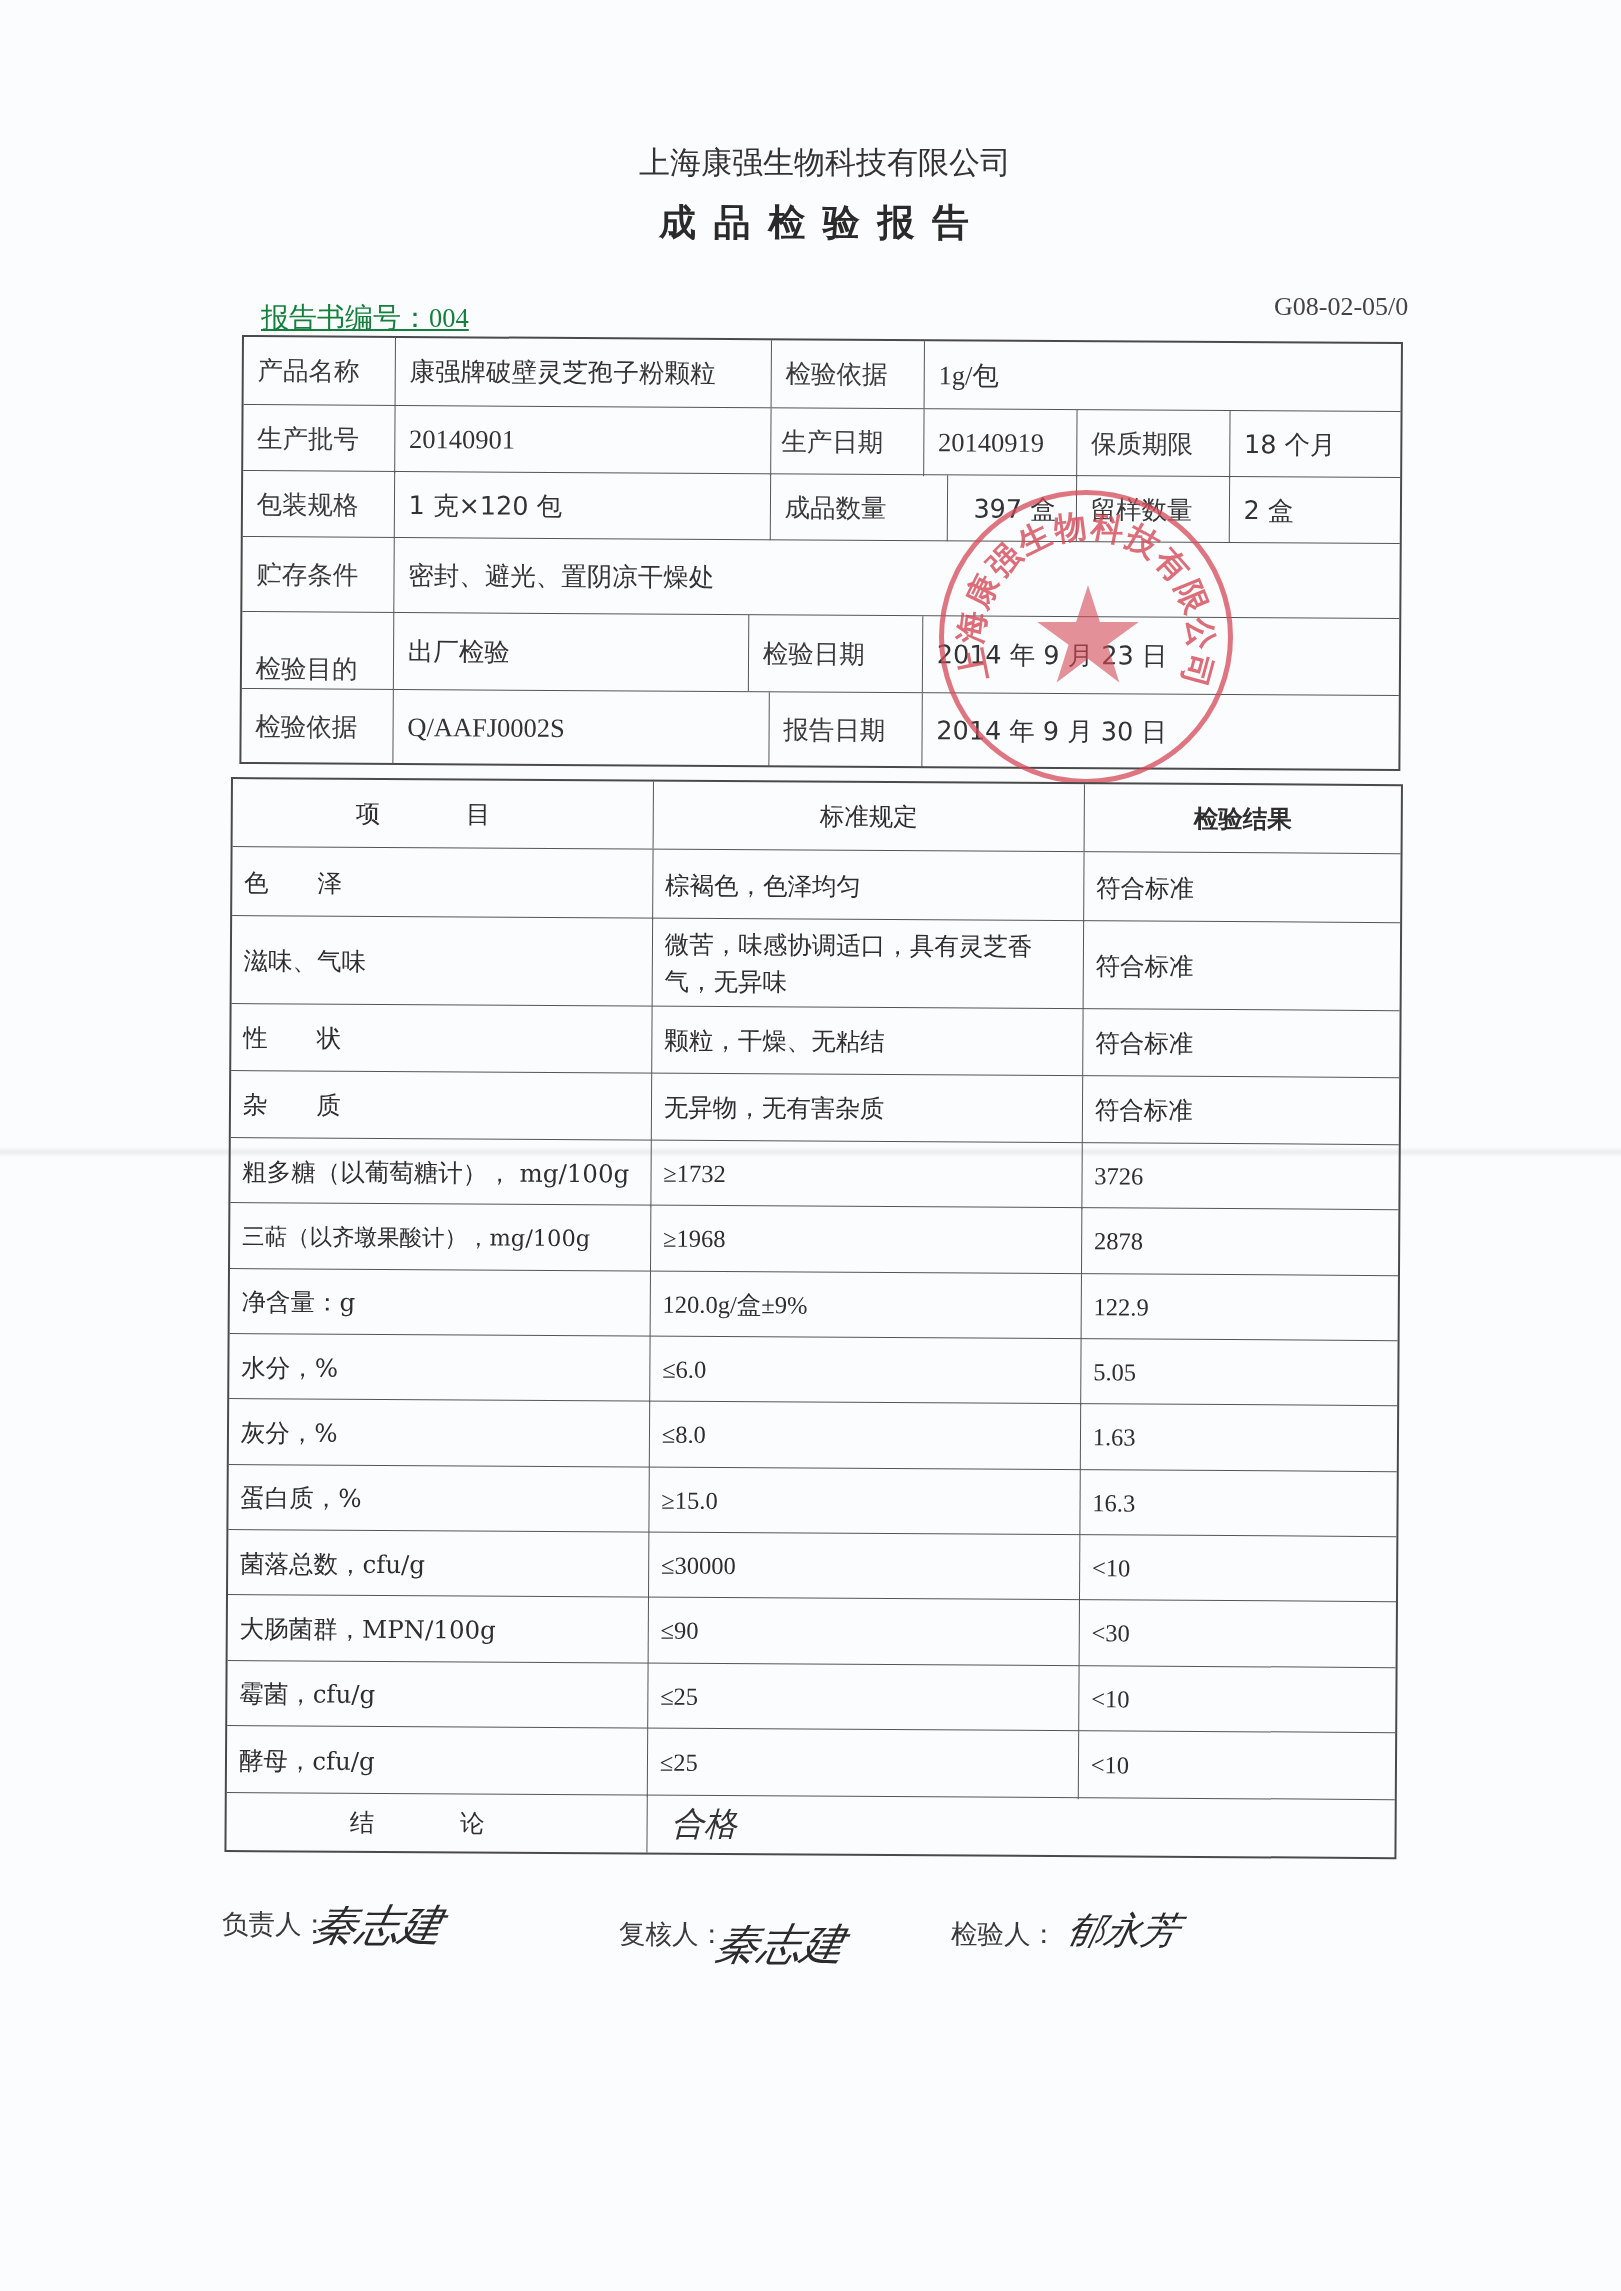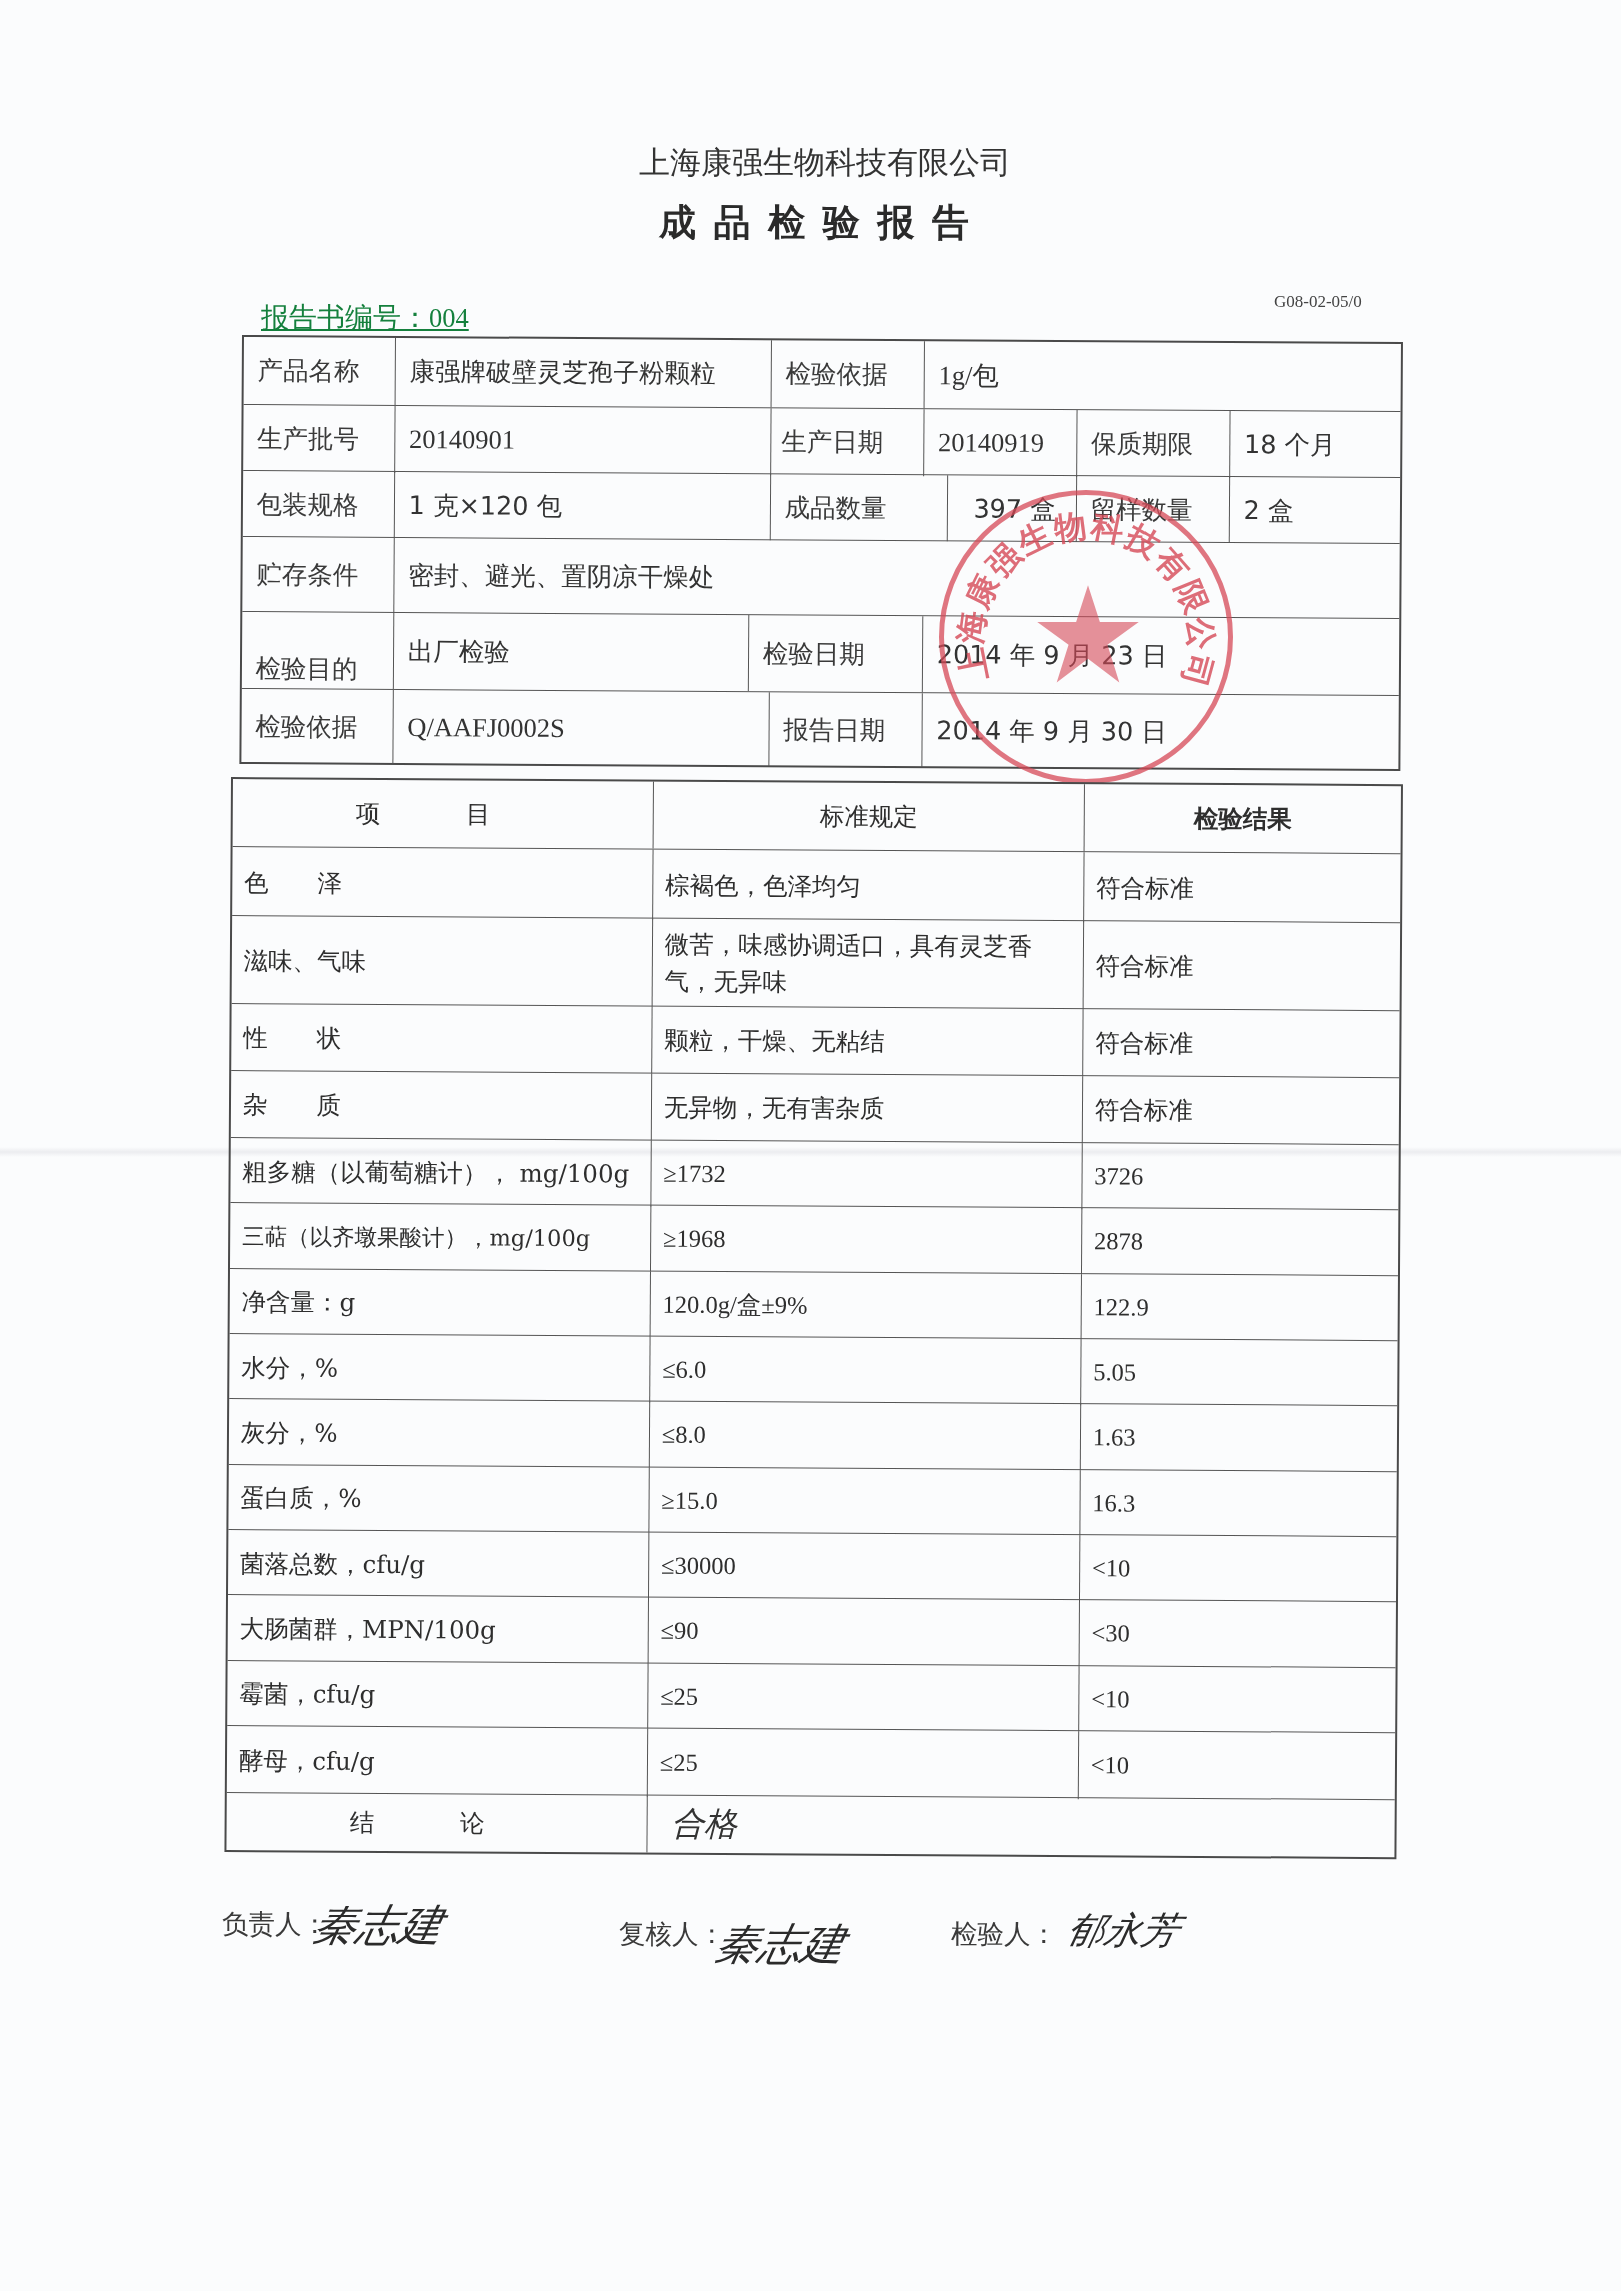--- a/index.html
+++ b/index.html
@@ -11,21 +11,21 @@
   }
   .abs { position: absolute; }
   .company {
     left: 639px; top: 142px; font-size: 31px; letter-spacing: 0px;
     font-family: "DejaVu Sans", sans-serif; color: #333;
   }
   .title {
     left: 659px; top: 198px; font-size: 37px; letter-spacing: 17.6px;
     font-family: "DejaVu Sans", sans-serif; font-weight: bold; color: #2a2a2a;
   }
-  .formcode { left: 1274px; top: 292px; font-size: 17px; color: #444; font-family: "Liberation Serif", serif; }
+  .formcode { left: 1274px; top: 292px; font-size: 26px; color: #444; font-family: "Liberation Serif", serif; }
   .reportno { left: 261px; top: 299px; font-size: 28px; color: #15803d; font-family: "DejaVu Sans", sans-serif; text-decoration: underline; }
 
   
   .hdr {
     left: 242px; top: 335px; width: 1161px; height: 429px;
     border: 2px solid #4a4a4a; box-sizing: border-box;
     transform: rotate(0.35deg); transform-origin: left top;
   }
   .hrow { position: absolute; left: 0; right: 0; border-top: 1.5px solid #555; }
   .hcell { position: absolute; top: 0; bottom: 0; border-left: 1.5px solid #555; box-sizing: border-box;

